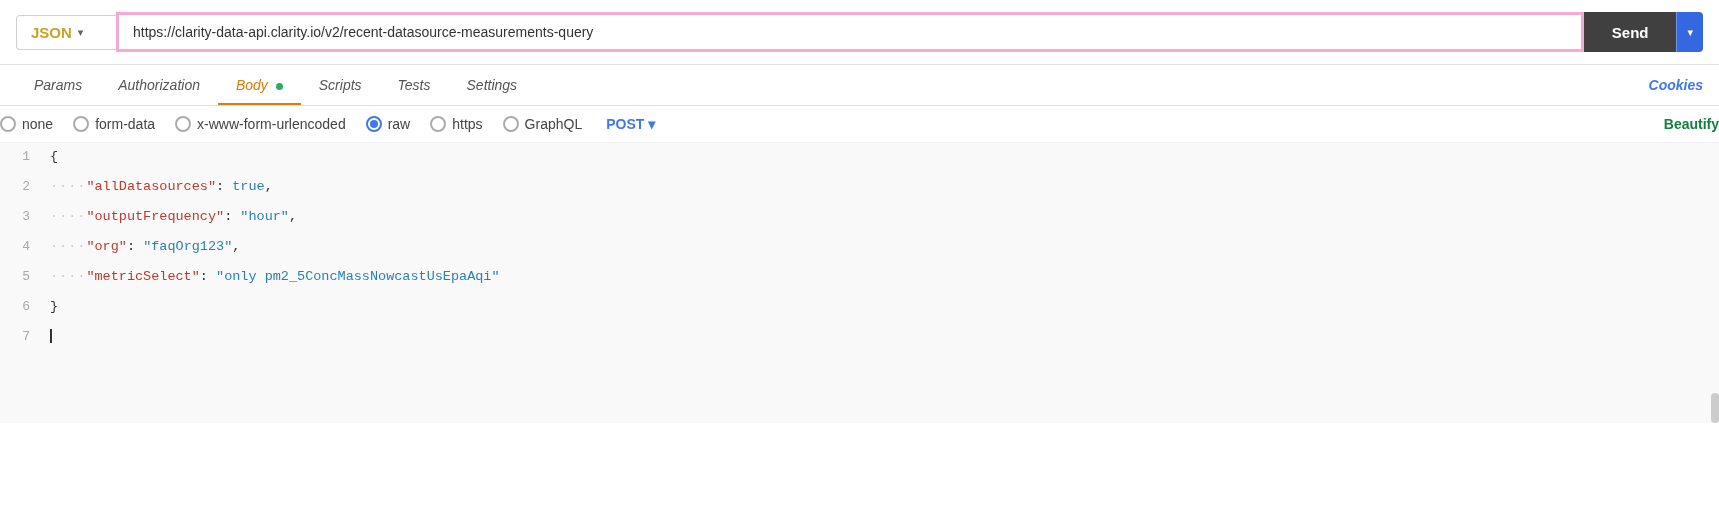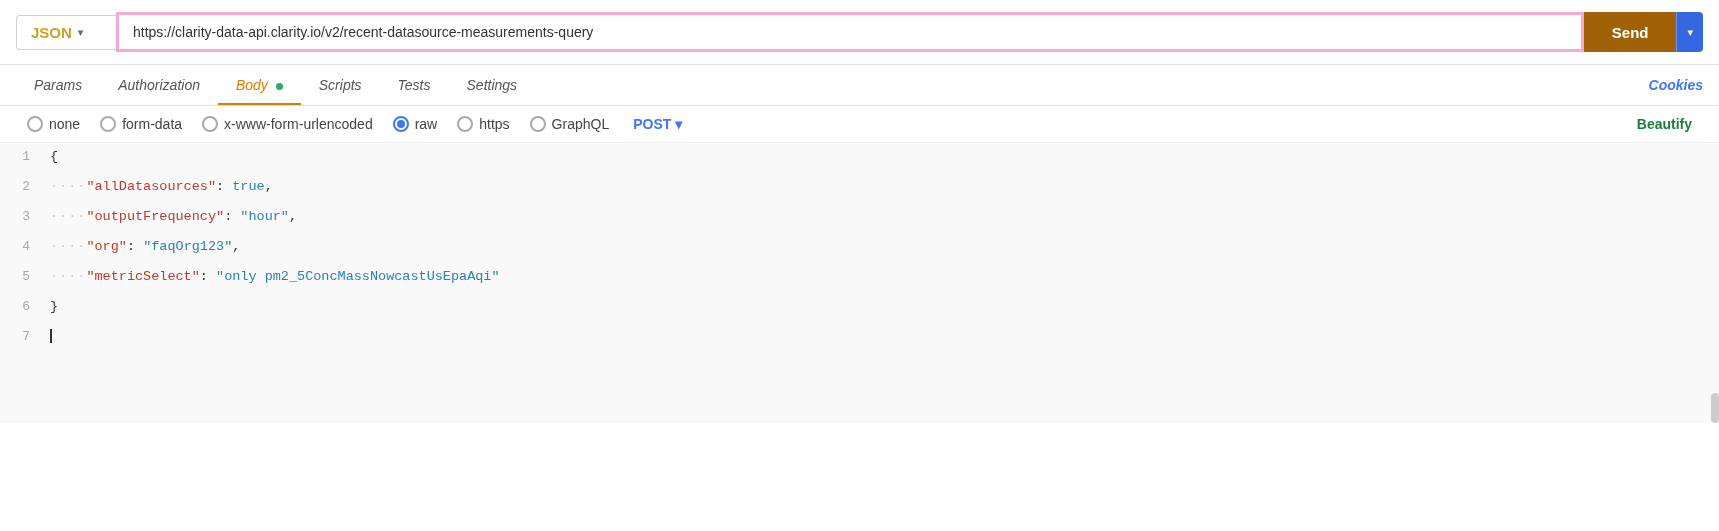--- a/index.html
+++ b/index.html
@@ -54,21 +54,21 @@
       height: 40px;
     }
 
     .send-btn-wrapper {
       display: flex;
       border-radius: 0 4px 4px 0;
       overflow: hidden;
     }
 
     .send-btn {
-      background: #a16207;
+      background: #404040;
       color: #fff;
       border: none;
       padding: 9px 28px;
       font-size: 15px;
       font-weight: 600;
       cursor: pointer;
       height: 40px;
     }
 
     .send-chevron {
@@ -137,21 +137,21 @@
       color: #4078f2;
       font-weight: 600;
       cursor: pointer;
       padding: 12px 0;
     }
 
     
     .body-type-bar {
       display: flex;
       align-items: center;
-      padding: 10px 27px;
+      padding: 10px 0;
       gap: 20px;
       border-bottom: 1px solid #f0f0f0;
       background: #fff;
     }
 
     .radio-option {
       display: flex;
       align-items: center;
       gap: 6px;
       cursor: pointer;

